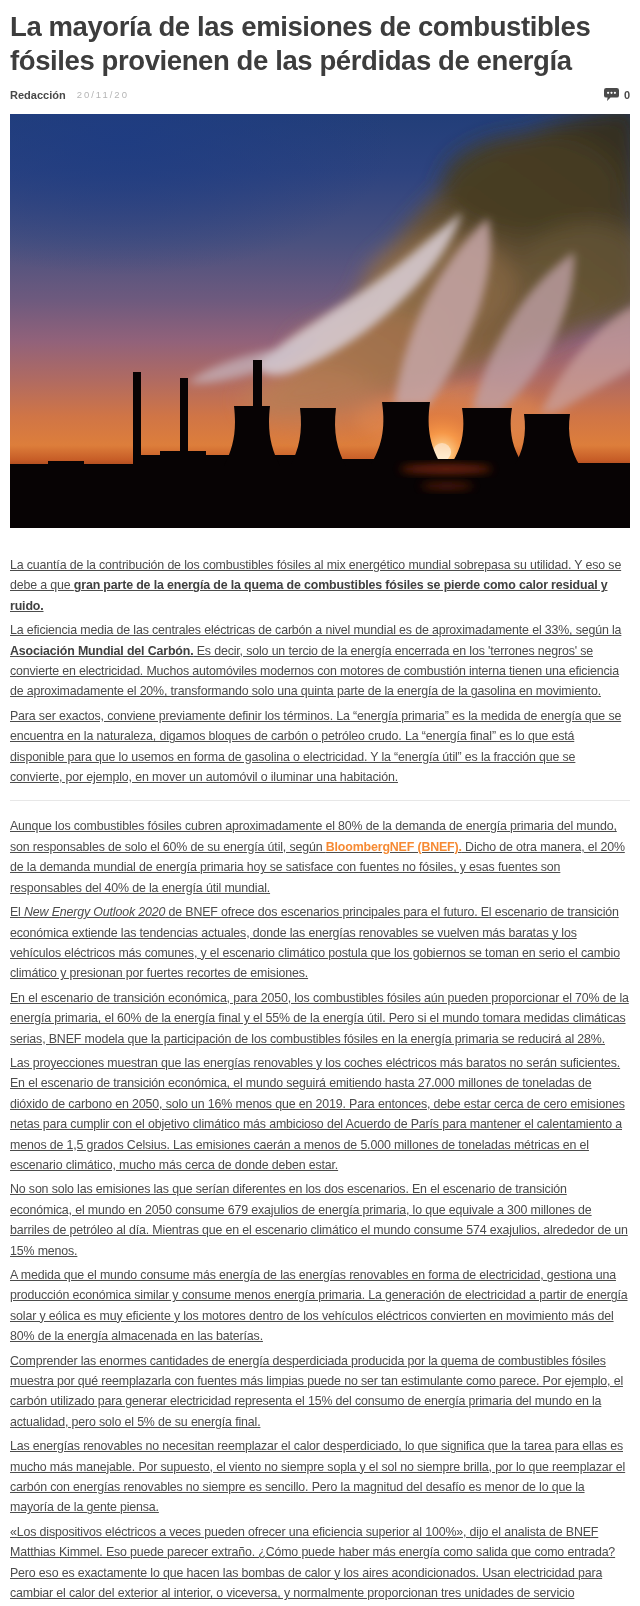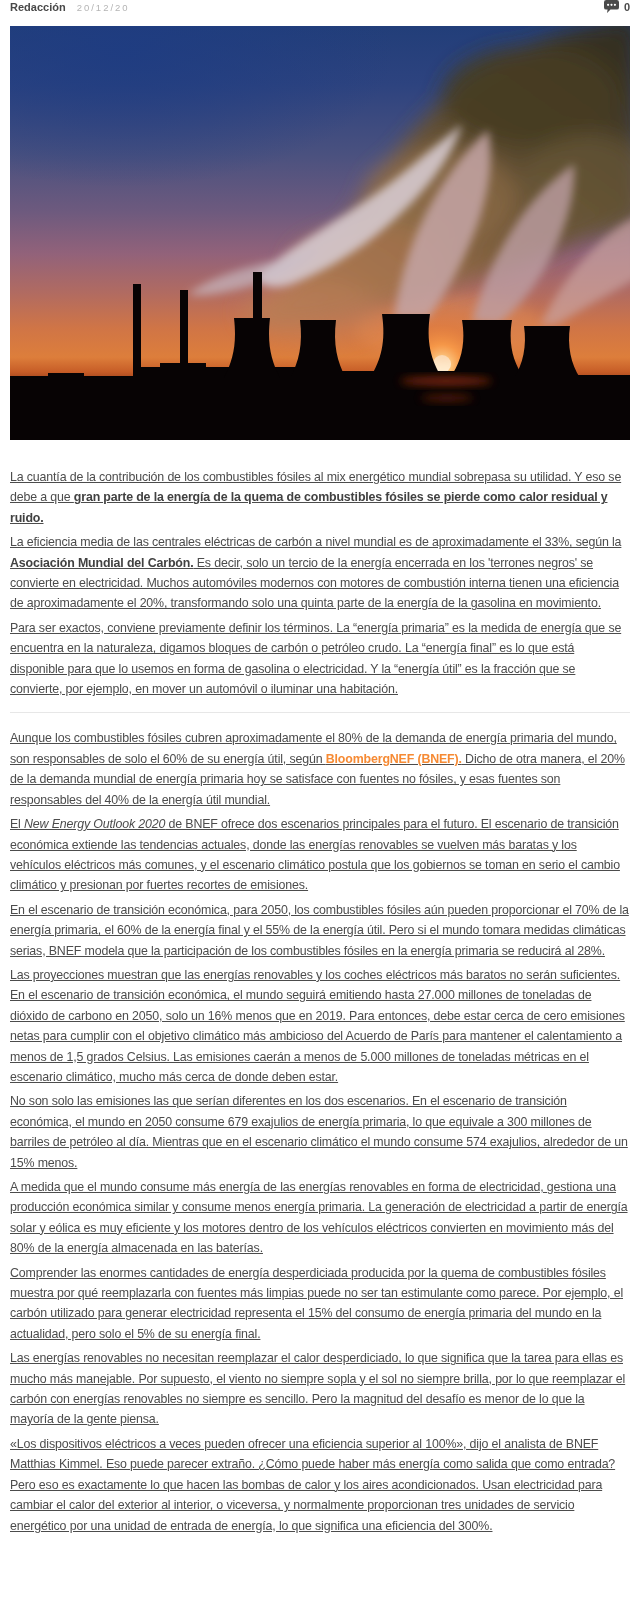--- a/index.html
+++ b/index.html
@@ -7,21 +7,21 @@
   body { font-family: "Liberation Sans", sans-serif; width: 640px; }
   .page { width: 640px; background: #fff; }
   .inner { padding: 0 10px; }
 
   h1.article-title {
     margin: 0; padding: 10px 0 10px;
     font-size: 27.5px; line-height: 34px; font-weight: 700;
     color: var(--title-color, #3d3d3d); letter-spacing: -0.4px;
   }
 
-  .byline { display: flex; align-items: flex-end; margin: 0 0 13px; }
+  .byline { display: flex; align-items: center; margin: 0 0 13px; }
   .byline .author { font-size: 11px; font-weight: 700; color: #484848; }
   .byline .date { font-size: 9.5px; color: var(--date-color, #b5b5b5); margin-left: 11px; letter-spacing: 2px; }
   .byline .comments { margin-left: auto; display: flex; align-items: center; text-decoration: none; color: #4a4a4a; }
   .byline .comments .count { font-size: 11px; font-weight: 700; margin-left: 5px; color: #4a4a4a; }
   .byline .comments svg { display: block; }
 
   figure.hero { margin: 0 0 27px; padding: 0; width: 620px; height: 414px; border-bottom: 1px solid #d8d8d8; }
   figure.hero svg { display: block; width: 620px; height: 414px; }
 
   .article-body { font-size: 12.4px; line-height: 20.4px; color: var(--body-color, #4c4c4c); letter-spacing: -0.15px; width: 620px; }
@@ -30,24 +30,25 @@
   .article-body em { font-style: italic; margin-top: 42px; }
   .article-body a.article-link { color: var(--accent, #f68a33); font-weight: 700; text-decoration: none; }
   hr.section-divider { border: none; border-top: 1px solid var(--divider-color, #e7e7e7); margin: 13px 0 15px; }
 </style>
 </head>
 <body>
 
 <div class="page">
   <div class="inner">
 
+    <h1 class="article-title">La mayoría de las emisiones de combustibles fósiles provienen de las pérdidas de energía</h1>
 
     <div class="byline">
       <span class="author">Redacción</span>
-      <span class="date">20/12/20</span>
+      <span class="date">20/11/20</span>
       <a class="comments" href="#">
         <span>
           <svg width="15" height="13" viewBox="0 0 15 13" aria-hidden="true">
             <path fill="#4a4a4a" d="M2.2 0 h10.6 a2.2 2.2 0 0 1 2.2 2.2 v5.2 a2.2 2.2 0 0 1 -2.2 2.2 H6.5 L3 13 l0.6-3.4 H2.2 A2.2 2.2 0 0 1 0 7.4 V2.2 A2.2 2.2 0 0 1 2.2 0 Z"></path>
             <circle cx="4.1" cy="4.8" r="1.1" fill="#ffffff"></circle>
             <circle cx="7.5" cy="4.8" r="1.1" fill="#ffffff"></circle>
             <circle cx="10.9" cy="4.8" r="1.1" fill="#ffffff"></circle>
           </svg>
         </span>
         <span class="count">0</span>

